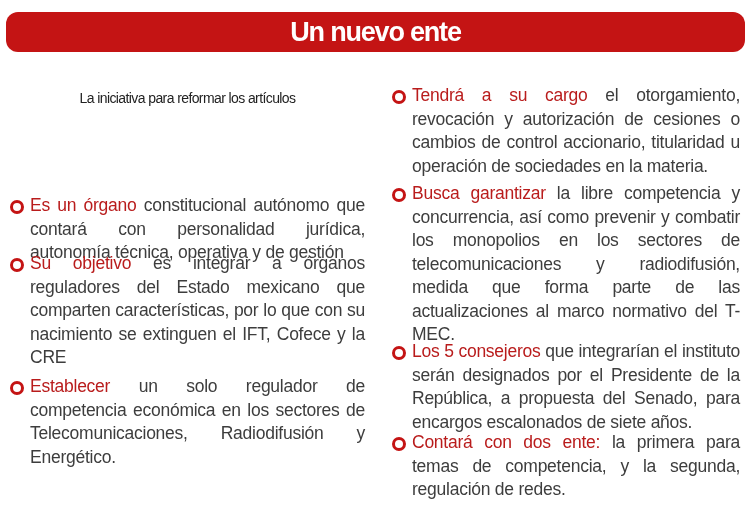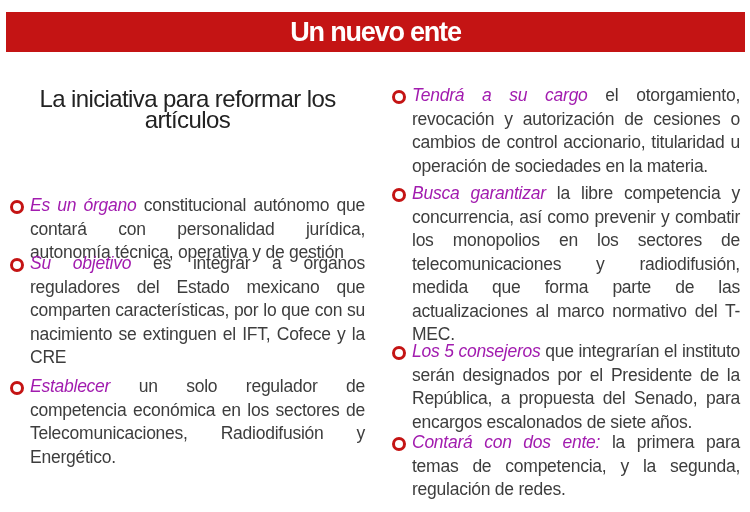--- a/index.html
+++ b/index.html
@@ -2,40 +2,40 @@
 <html><head>
 <meta charset="utf-8">
 <style>
   html, body { margin: 0; padding: 0; }
   body {
     width: 750px; height: 512px; background: #ffffff; position: relative; overflow: hidden;
     font-family: "Liberation Sans", sans-serif; color: #3a3a3a;
   }
   .banner {
     position: absolute; left: 6px; top: 12px; width: 739px; height: 40px;
-    background: #c41414; display: flex; align-items: center; justify-content: center;
+    background: #c41414; display: flex; align-items: center; justify-content: center; border-radius: 12px;
   }
   .banner-title {
     color: #ffffff; font-family: "Liberation Sans", sans-serif; font-weight: bold;
     font-size: 27px; letter-spacing: -1.2px;
   }
   .intro {
     position: absolute; left: 0; top: 88px; width: 375px; text-align: center;
-    font-size: 24px; line-height: 21px; color: #222222; letter-spacing: -0.6px;
+    font-size: 14px; line-height: 21px; color: #222222; letter-spacing: -0.6px;
   }
   .col { position: absolute; top: 0; }
   .col-left { left: 10px; width: 355px; }
   .col-right { left: 392px; width: 348px; }
   .item { position: absolute; left: 0; width: 100%; font-size: 17.5px; line-height: 23.5px; color: #3d3d3d; letter-spacing: -0.25px; }
   .item .bullet {
     position: absolute; left: 0; top: 6px; width: 8px; height: 8px;
     border: 3px solid #c41414; border-radius: 50%;
   }
   .item .text { margin-left: 20px; display: block; text-align: justify; }
-  .item .lead { color: #a21caf; font-style: italic; }
+  .item .lead { color: #b91c1c; }
 </style>
 </head>
 <body>
 
 <div class="banner">
   <span class="banner-title">Un nuevo ente</span>
 </div>
 
 <div class="intro">
   <div>La iniciativa para reformar los artículos</div>

